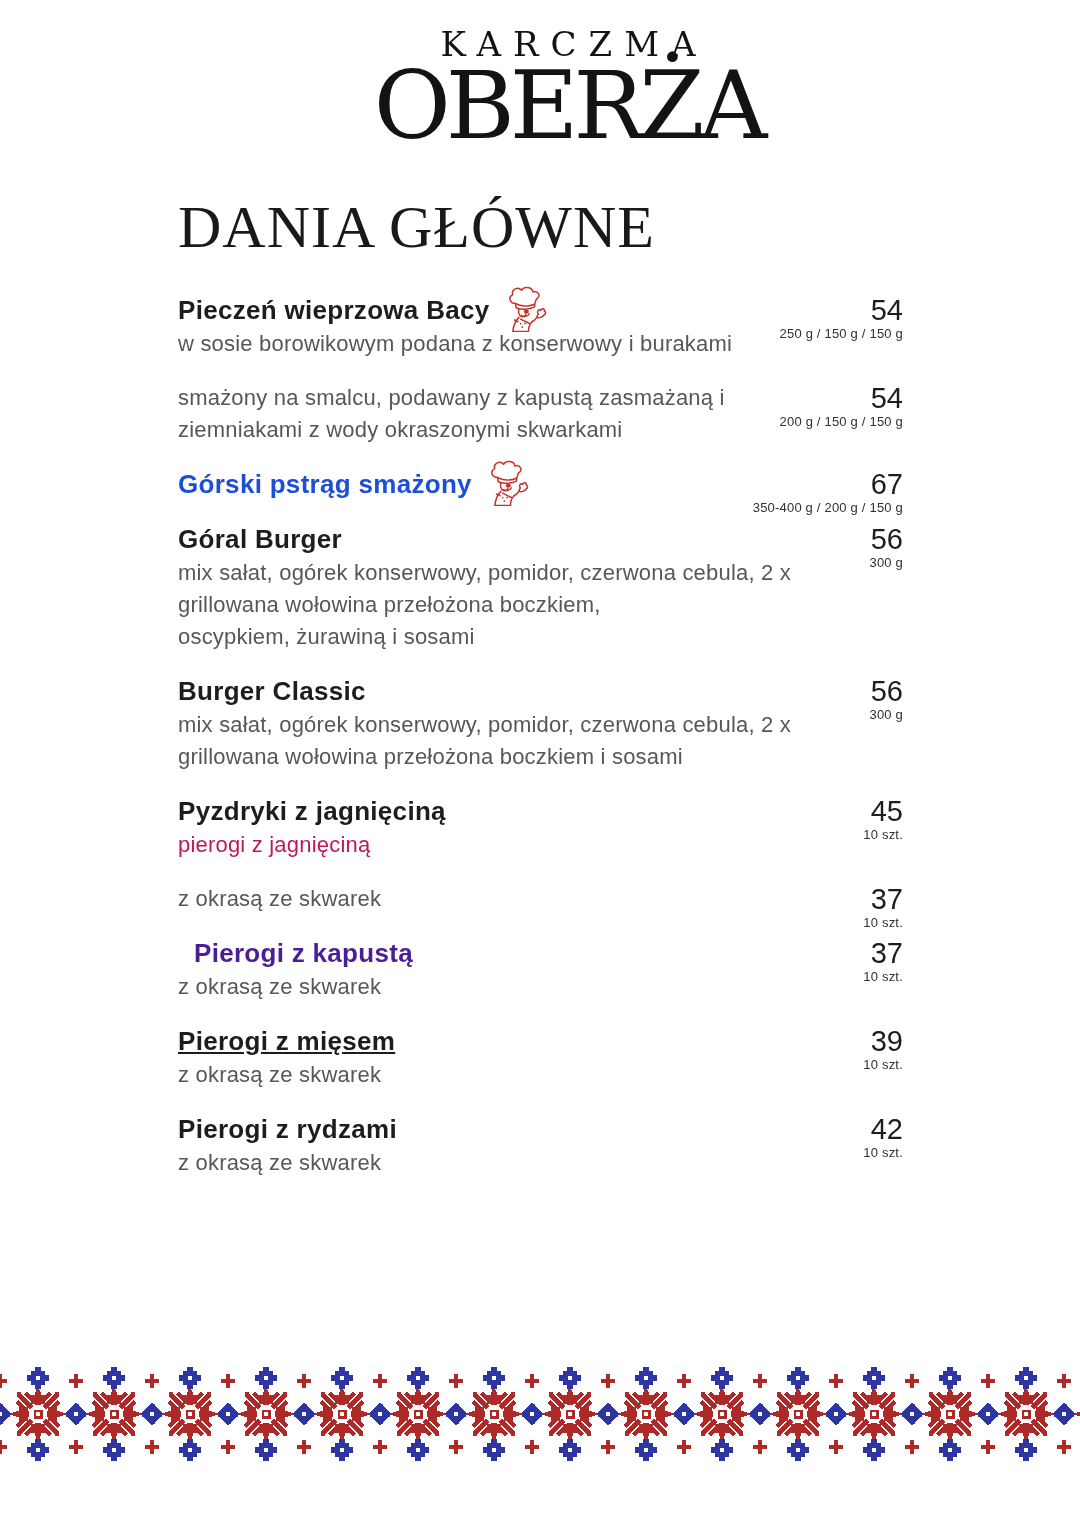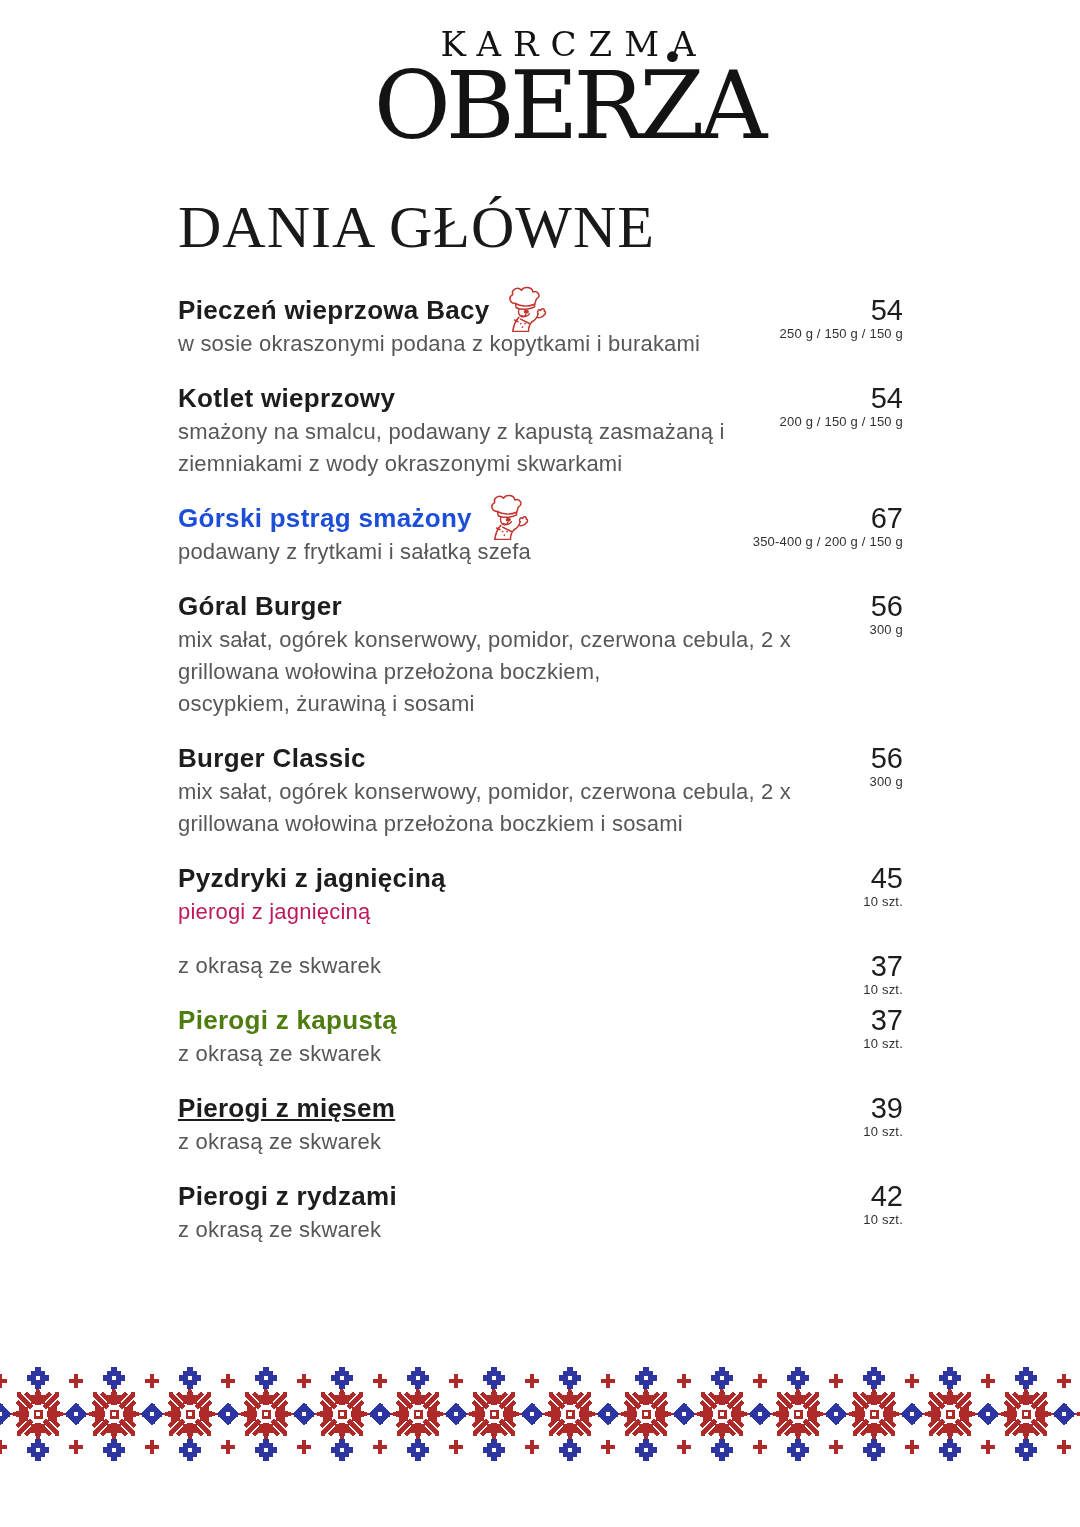--- a/index.html
+++ b/index.html
@@ -78,32 +78,28 @@
               <path d="M47 33 C45 30 48 27 50 29 C51 26 55 27 54 30 C56 30 56 33 54 34 C52 37 48 38 46 37"></path>
               <path d="M25 37 C21 41 19 46 18 53 L36 53 C36 48 38 44 40 42"></path>
               <path d="M27 39 L37 44 M24 42 L20 40"></path>
               <circle cx="27" cy="44" r="1" fill="currentColor" stroke="none"></circle>
               <circle cx="29" cy="48" r="1" fill="currentColor" stroke="none"></circle>
               <circle cx="32" cy="44" r="1" fill="currentColor" stroke="none"></circle>
             </g>
           </svg>
         </span>
       </div>
-      <p class="item-desc" style="color: rgb(87, 87, 87);">w sosie okraszonymi podana z kopytkami i burakami</p>
+      <p class="item-desc" style="color: rgb(87, 87, 87);">w sosie borowikowym podana z konserwowy i burakami</p>
       <div class="item-side">
         <div class="item-price">54</div>
         <div class="item-portion">250 g / 150 g / 150 g</div>
       </div>
     </article>
 
     <article class="item">
-      <div class="title-row">
-        <h2 class="item-name" style="color: rgb(29, 29, 31);">Kotlet wieprzowy</h2>
-
-      </div>
       <p class="item-desc" style="color: rgb(87, 87, 87);">smażony na smalcu, podawany z kapustą zasmażaną i
 ziemniakami z wody okraszonymi skwarkami</p>
       <div class="item-side">
         <div class="item-price">54</div>
         <div class="item-portion">200 g / 150 g / 150 g</div>
       </div>
     </article>
 
     <article class="item">
       <div class="title-row">
@@ -120,21 +116,20 @@
               <path d="M47 33 C45 30 48 27 50 29 C51 26 55 27 54 30 C56 30 56 33 54 34 C52 37 48 38 46 37"></path>
               <path d="M25 37 C21 41 19 46 18 53 L36 53 C36 48 38 44 40 42"></path>
               <path d="M27 39 L37 44 M24 42 L20 40"></path>
               <circle cx="27" cy="44" r="1" fill="currentColor" stroke="none"></circle>
               <circle cx="29" cy="48" r="1" fill="currentColor" stroke="none"></circle>
               <circle cx="32" cy="44" r="1" fill="currentColor" stroke="none"></circle>
             </g>
           </svg>
         </span>
       </div>
-      <p class="item-desc" style="color: rgb(87, 87, 87);">podawany z frytkami i sałatką szefa</p>
       <div class="item-side">
         <div class="item-price">67</div>
         <div class="item-portion">350-400 g / 200 g / 150 g</div>
       </div>
     </article>
 
     <article class="item">
       <div class="title-row">
         <h2 class="item-name" style="color: rgb(29, 29, 31);">Góral Burger</h2>
 
@@ -176,21 +171,21 @@
     <article class="item">
       <p class="item-desc" style="color: rgb(87, 87, 87);">z okrasą ze skwarek</p>
       <div class="item-side">
         <div class="item-price">37</div>
         <div class="item-portion">10 szt.</div>
       </div>
     </article>
 
     <article class="item">
       <div class="title-row">
-        <h2 class="item-name" style="color: #4d7c0f;">Pierogi z kapustą</h2>
+        <h2 class="item-name" style="color: #4c1d95; margin-left: 16px;">Pierogi z kapustą</h2>
 
       </div>
       <p class="item-desc" style="color: rgb(87, 87, 87);">z okrasą ze skwarek</p>
       <div class="item-side">
         <div class="item-price">37</div>
         <div class="item-portion">10 szt.</div>
       </div>
     </article>
 
     <article class="item">

